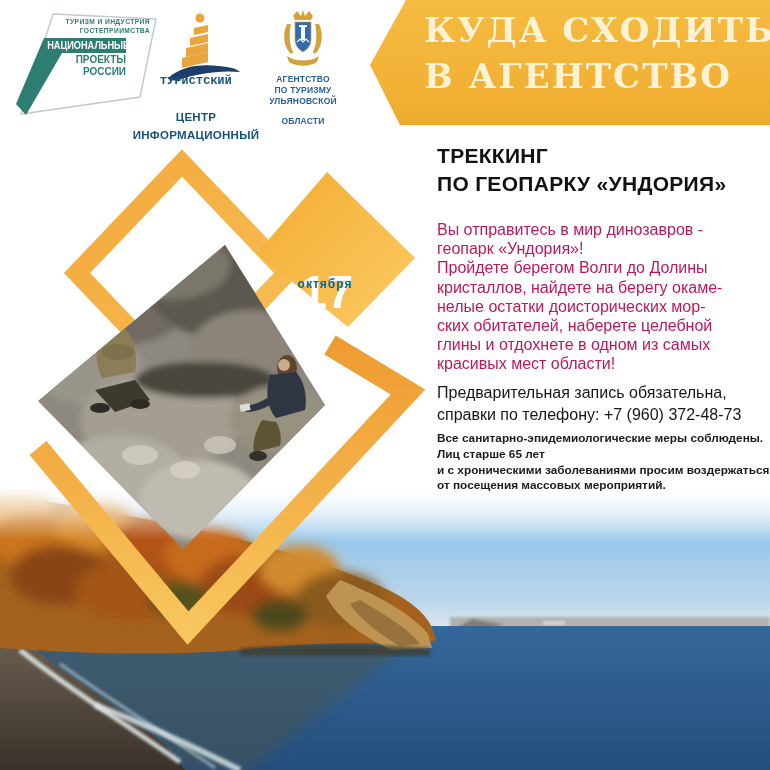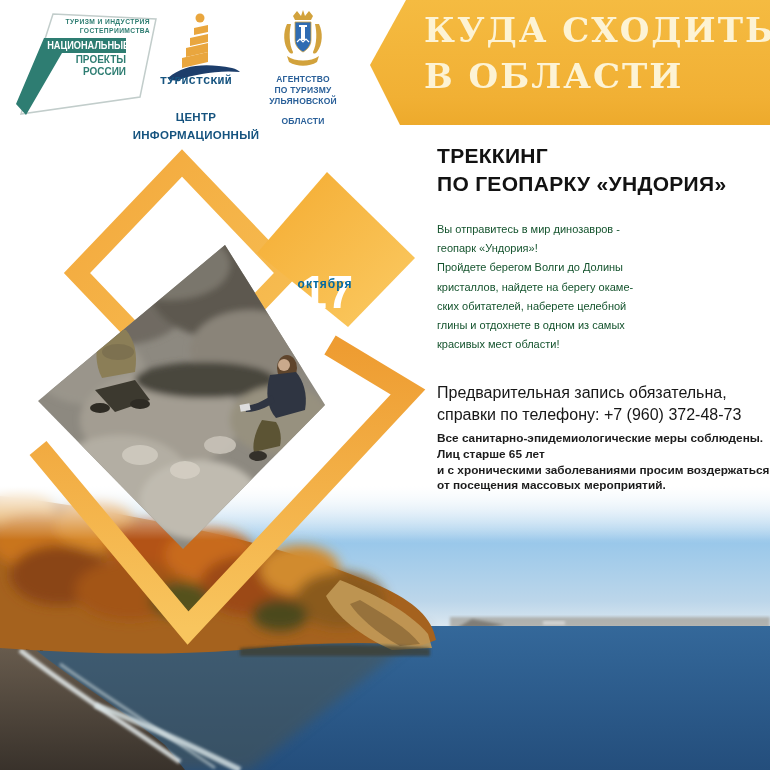--- a/index.html
+++ b/index.html
@@ -46,21 +46,21 @@
 
   
   .date-day{left:277px;top:224px;width:100px;text-align:center;
     font-size:47px;font-weight:700;color:#ffffff;margin-top:40px;}
   .date-month{left:277px;top:277px;width:96px;text-align:center;
     font-size:12px;font-weight:700;letter-spacing:1px;color:#0369a1;}
 
   
   .title{left:437px;top:142px;color:#121212;font-weight:700;font-size:21px;
     line-height:27.5px;letter-spacing:.3px;white-space:nowrap;}
-  .desc{left:437px;top:220px;color:#14532d;font-size:11px;line-height:19.2px;white-space:nowrap;}
+  .desc{left:437px;top:220px;color:#be185d;font-size:16px;line-height:19.2px;white-space:nowrap;}
   .booking{left:437px;top:382px;color:#171717;font-size:16px;line-height:21.5px;white-space:nowrap;}
   .disclaimer{left:437px;top:431px;color:#1c1c1c;font-weight:700;font-size:11.8px;line-height:15.8px;white-space:nowrap;}
 </style>
 </head>
 <body>
 
 <div class="poster">
 
   <svg class="scene" width="770" height="770" viewBox="0 0 770 770" aria-hidden="true">
     <defs>
@@ -193,21 +193,21 @@
         <path d="M272,395 C262,402 252,406 244,406 L246,412 C256,412 266,408 275,402 Z" fill="#2f3542"></path>
         <rect x="240" y="404" width="10" height="7" fill="#dddddd" transform="rotate(-10 245 407)"></rect>
         <path d="M262,420 C255,432 252,444 254,452 L280,446 C282,436 280,428 276,422 Z" fill="#5c5434"></path>
         <ellipse cx="258" cy="456" rx="9" ry="5" fill="#33302a"></ellipse>
       </g>
     </g>
   </svg>
 
   <div class="banner">
     <div class="banner-line l1">КУДА СХОДИТЬ</div>
-    <div class="banner-line l2">В ОБЛАСТИ</div>
+    <div class="banner-line l2">В АГЕНТСТВО</div>
   </div>
 
   <div class="abs np-logo">
     <svg width="170" height="118" viewBox="0 0 170 118">
       <polygon points="39,8 142,13 126,91 7,108" fill="#ffffff" stroke="#c2cdcb" stroke-width="1.5"></polygon>
       <polygon points="30,32 112,32 112,47 48,47 12,109 2,98" fill="#2e7d72"></polygon>
     </svg>
     <div class="np-text np-top1">ТУРИЗМ И ИНДУСТРИЯ</div>
     <div class="np-text np-top2">ГОСТЕПРИИМСТВА</div>
     <div class="np-text np-band">НАЦИОНАЛЬНЫЕ</div>
@@ -252,20 +252,21 @@
   <div class="abs title">
     <div>ТРЕККИНГ</div>
     <div>ПО ГЕОПАРКУ «УНДОРИЯ»</div>
   </div>
 
   <div class="abs desc">
     <div>Вы отправитесь в мир динозавров -</div>
     <div>геопарк «Ундория»!</div>
     <div>Пройдете берегом Волги до Долины</div>
     <div>кристаллов, найдете на берегу окаме-</div>
+    <div>нелые остатки доисторических мор-</div>
     <div>ских обитателей, наберете целебной</div>
     <div>глины и отдохнете в одном из самых</div>
     <div>красивых мест области!</div>
   </div>
 
   <div class="abs booking">
     <div>Предварительная запись обязательна,</div>
     <div>справки по телефону: +7 (960) 372-48-73</div>
   </div>
 

